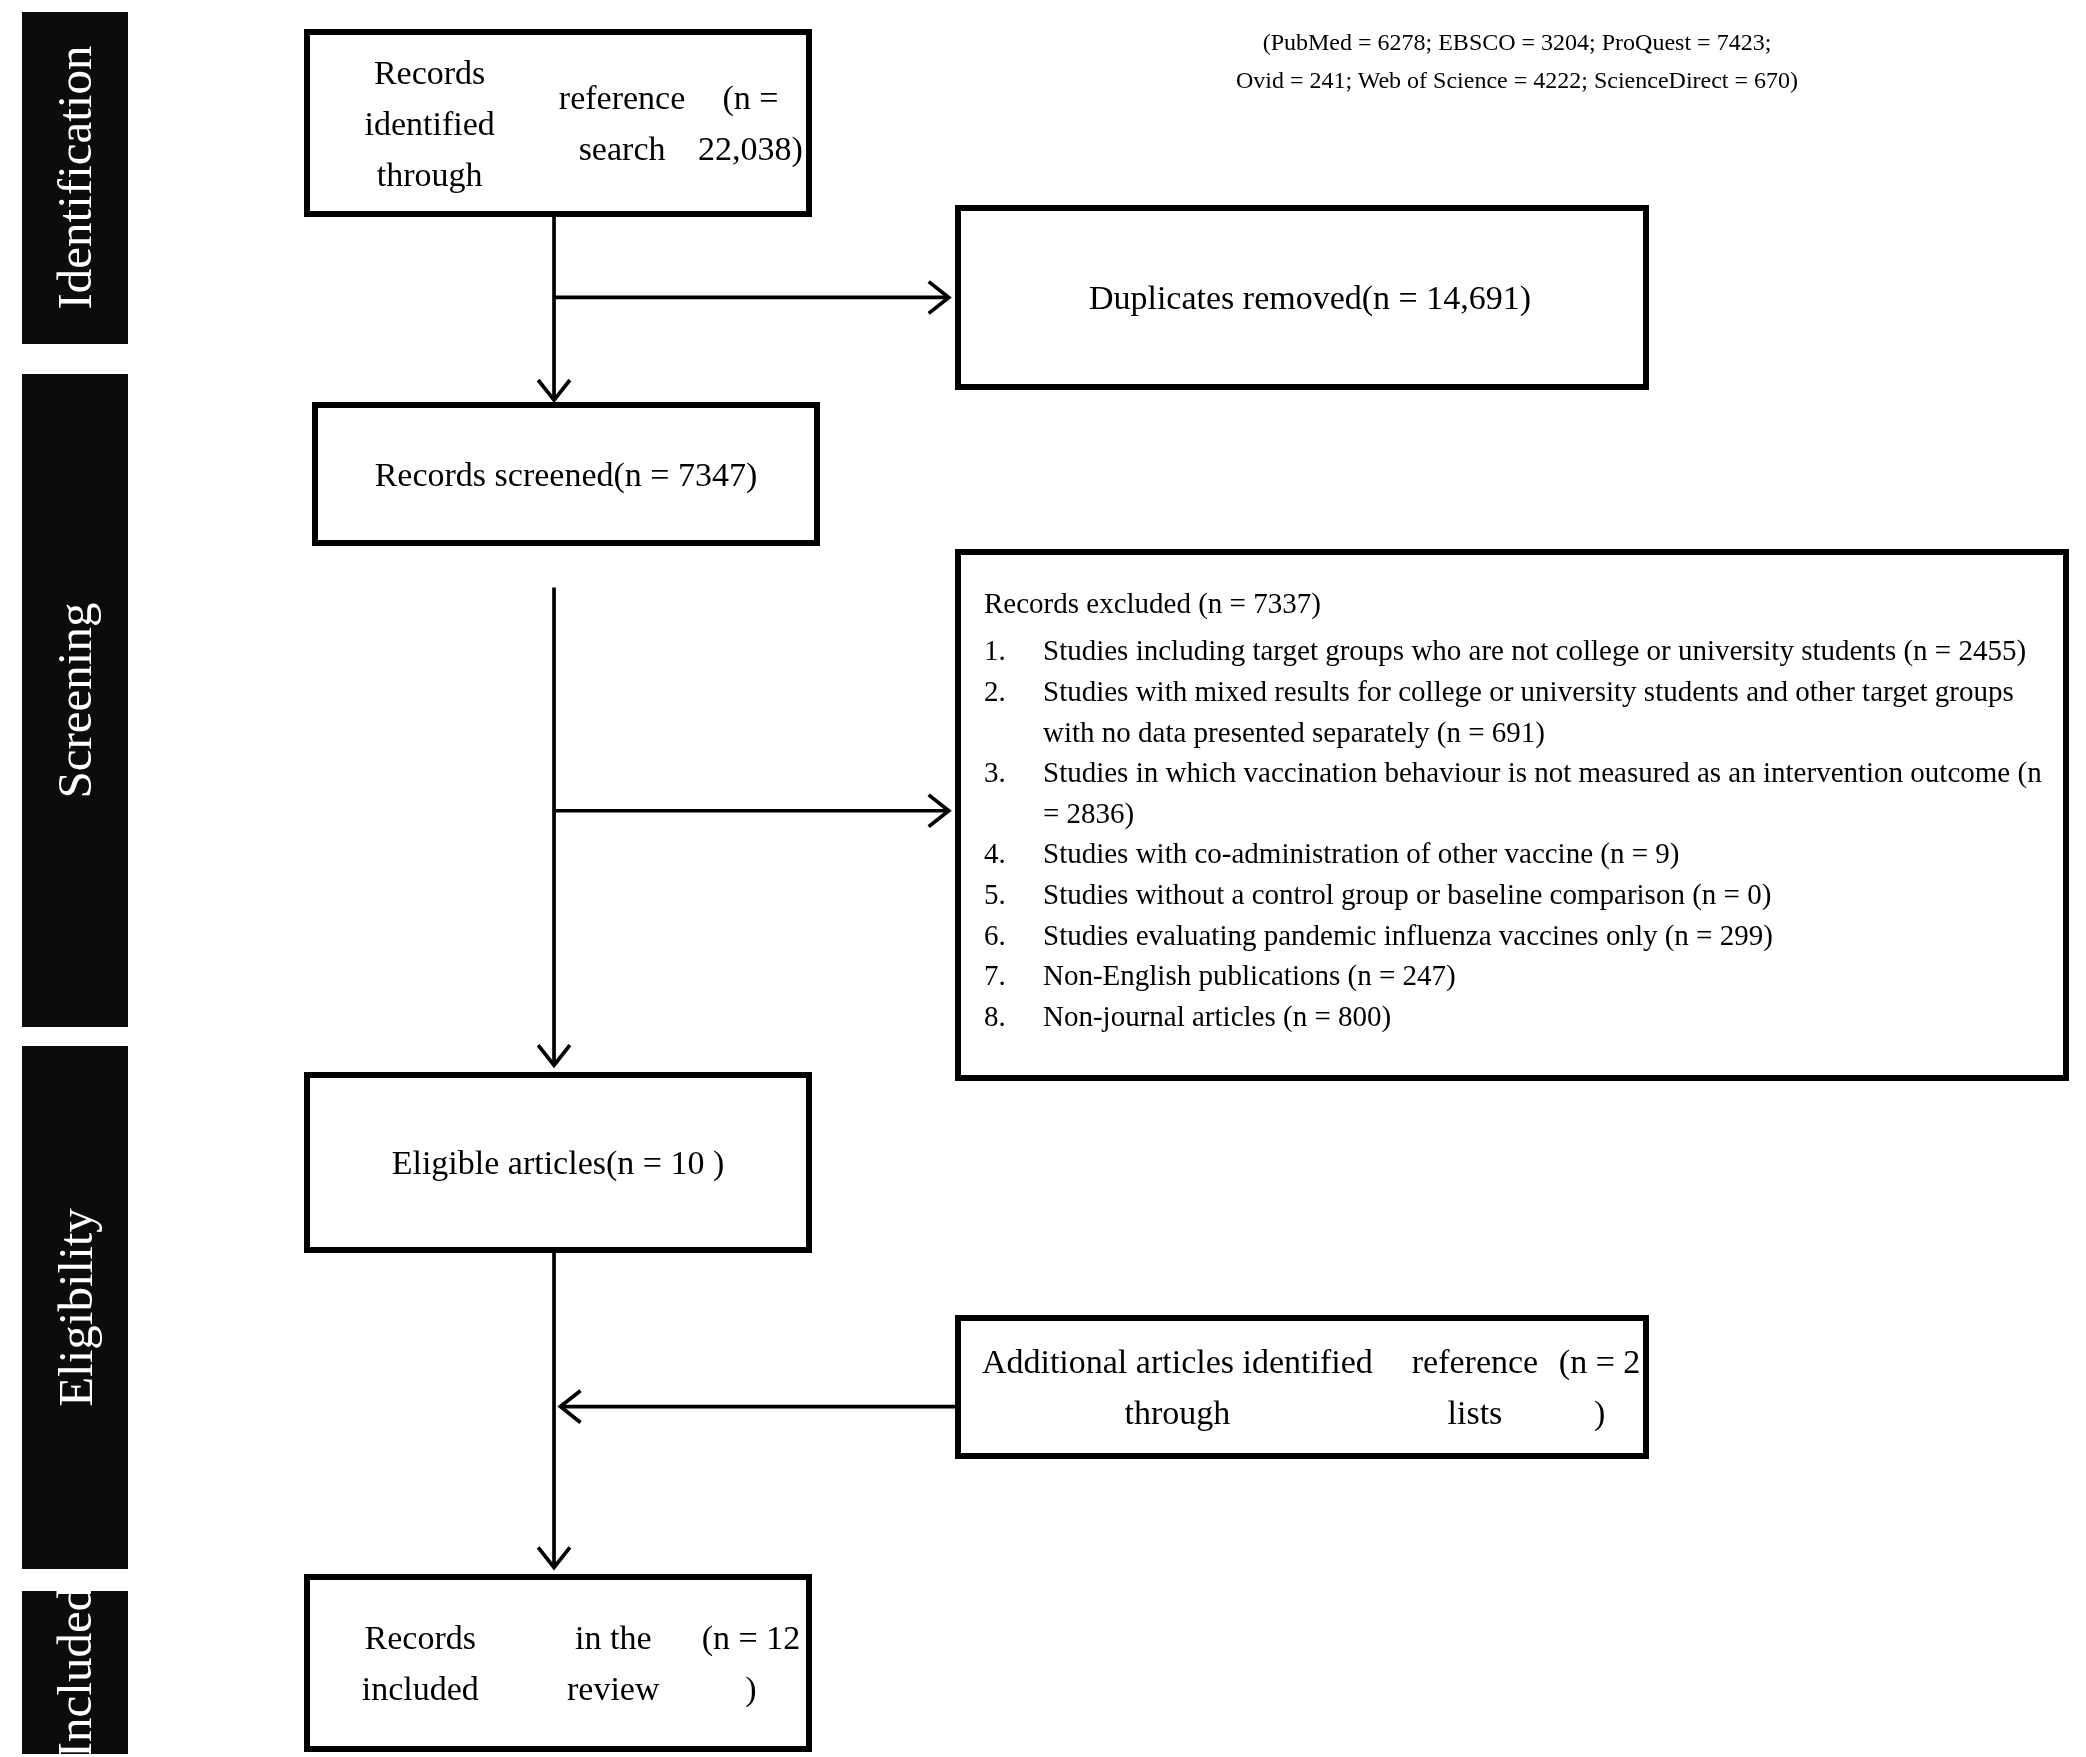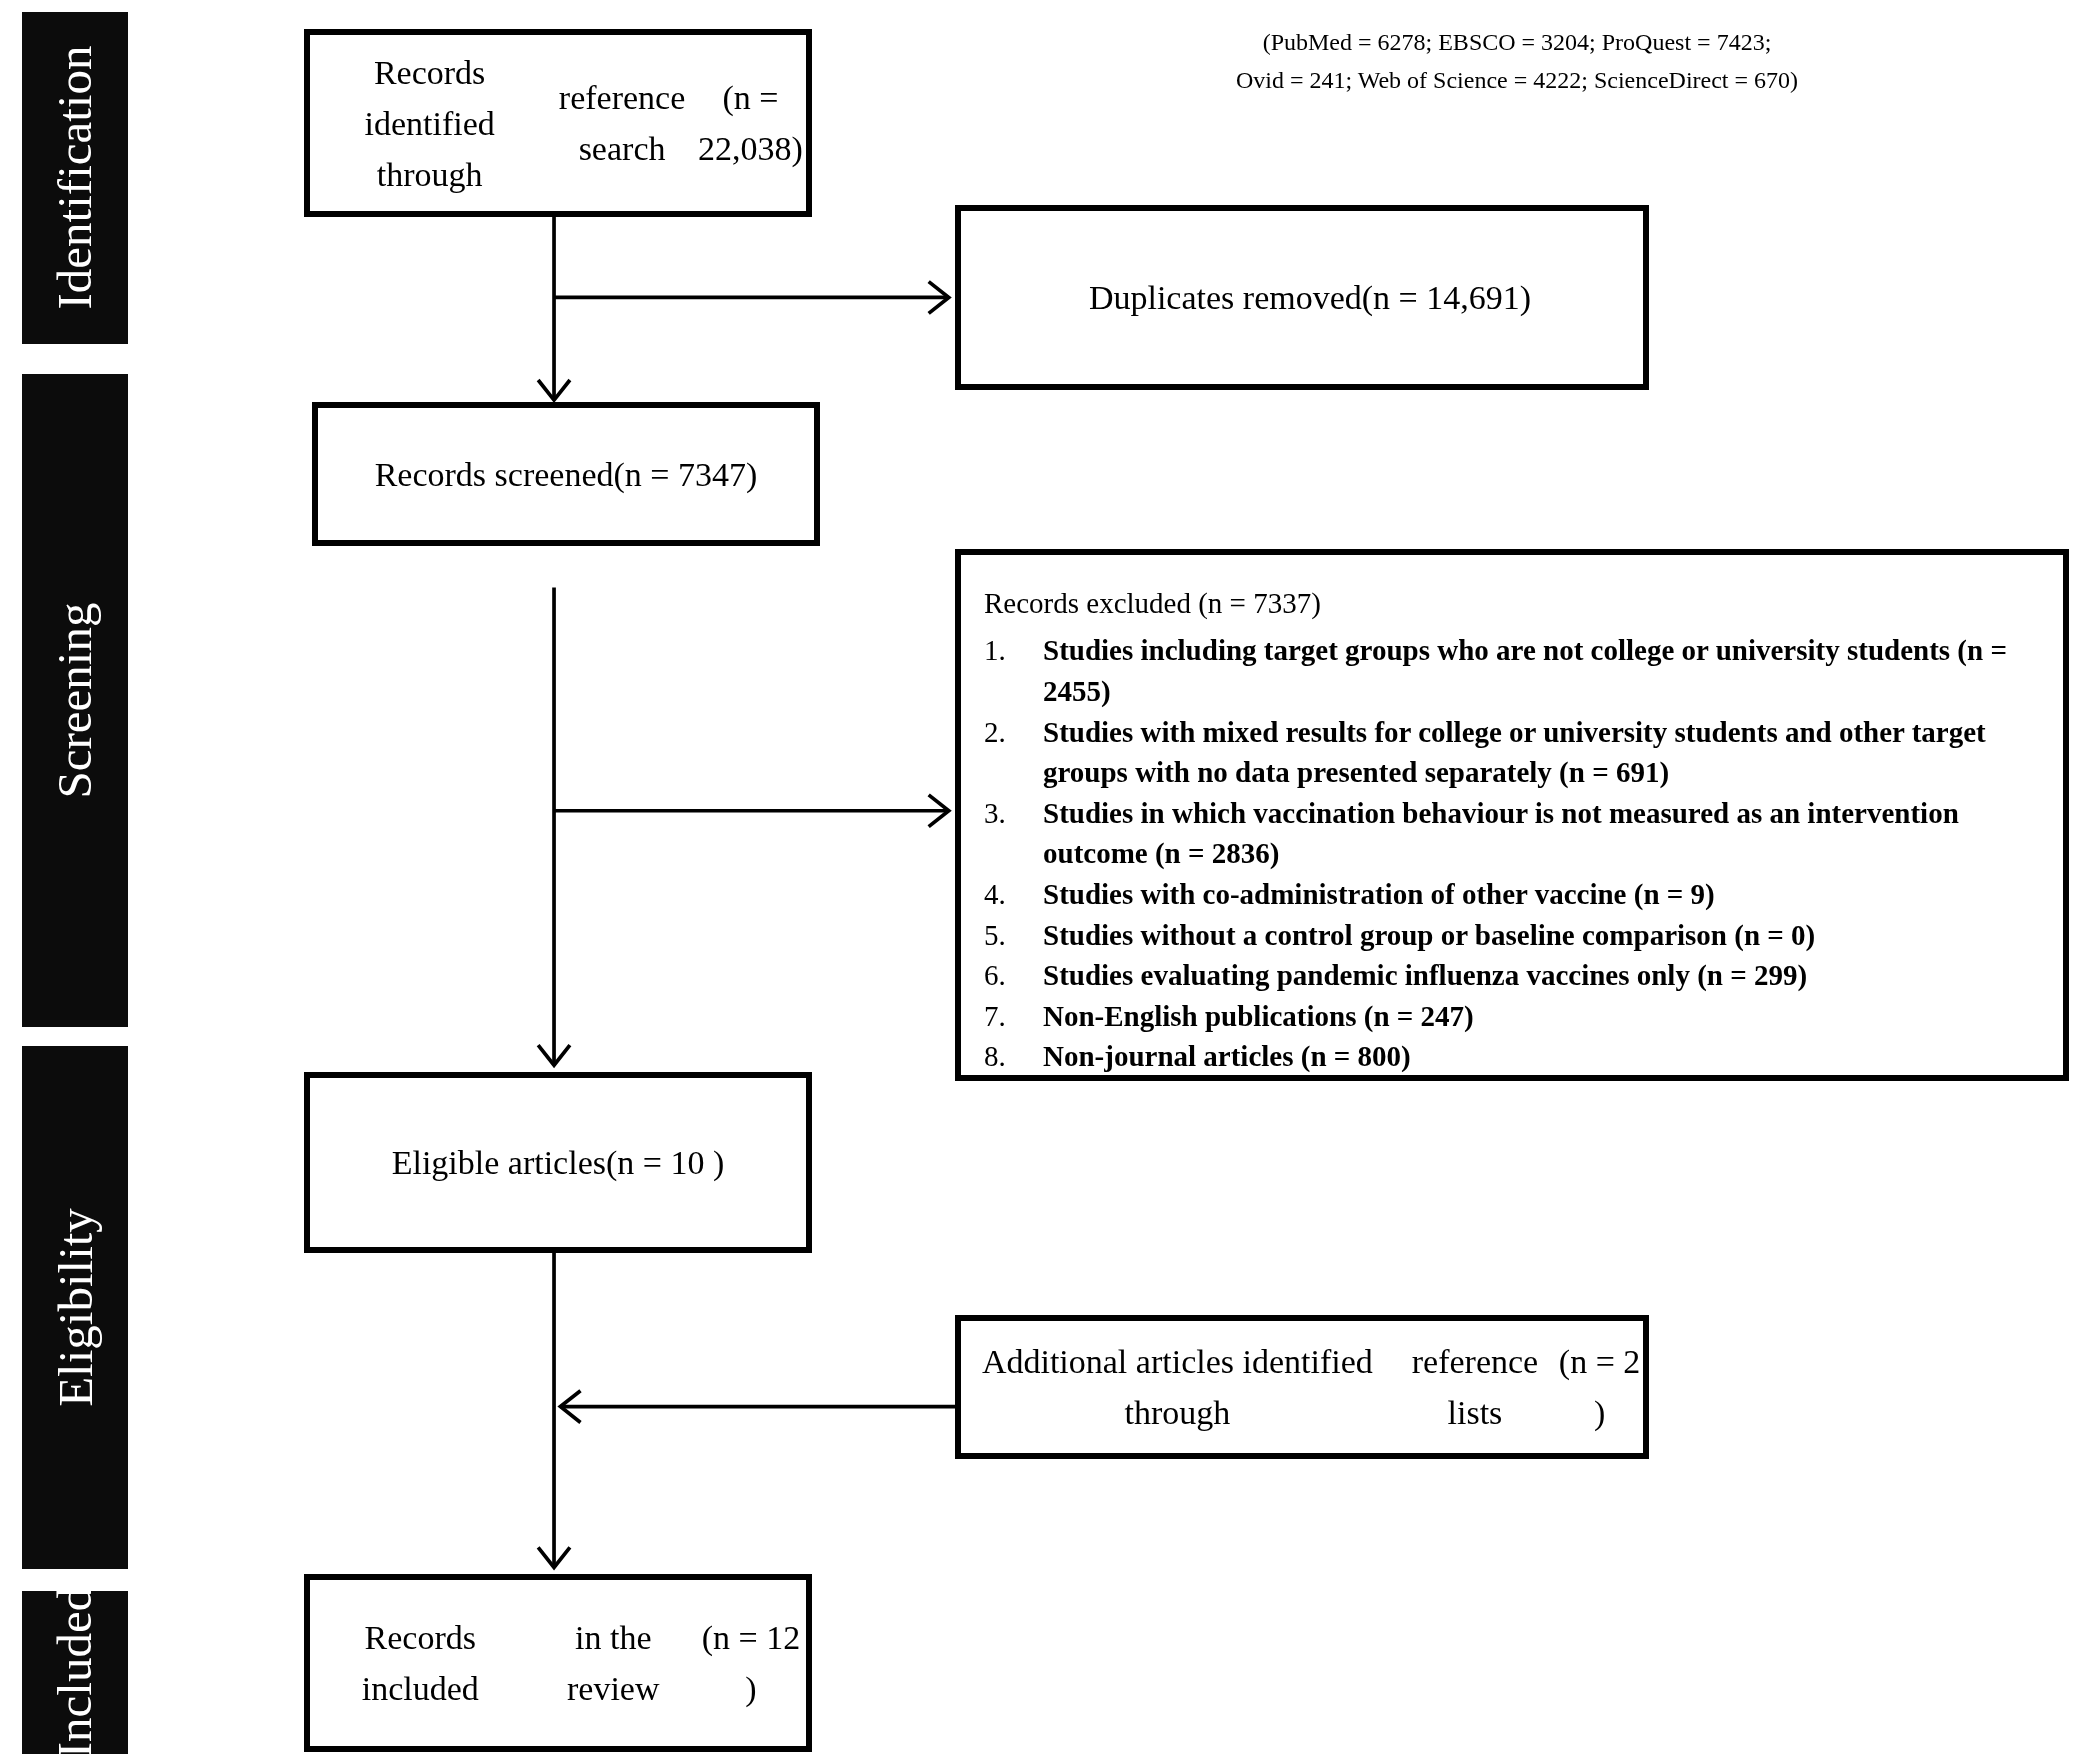--- a/index.html
+++ b/index.html
@@ -34,21 +34,21 @@
   }
   .excluded-box{
     position:absolute;box-sizing:border-box;
     border:6.9px solid var(--ink);background:var(--background);
     font-size:29px;line-height:1.4;
     padding:27.5px 20px 16px 23px;
   }
   .excluded-heading{margin:0 0 7.4px 0;}
   .excl-item{display:flex;align-items:flex-start;}
   .excl-num{flex:0 0 59px;}
-  .excl-text{flex:1 1 auto;font-weight:bold;}
+  .excl-text{flex:1 1 auto;}
   .annotation{
     position:absolute;left:947px;top:23px;width:1140px;
     font-size:24px;line-height:1.6;text-align:center;
   }
   .connector-layer{
     position:absolute;left:0;top:0;width:2087px;height:1758px;
     pointer-events:none;
   }
 </style>
 </head>

